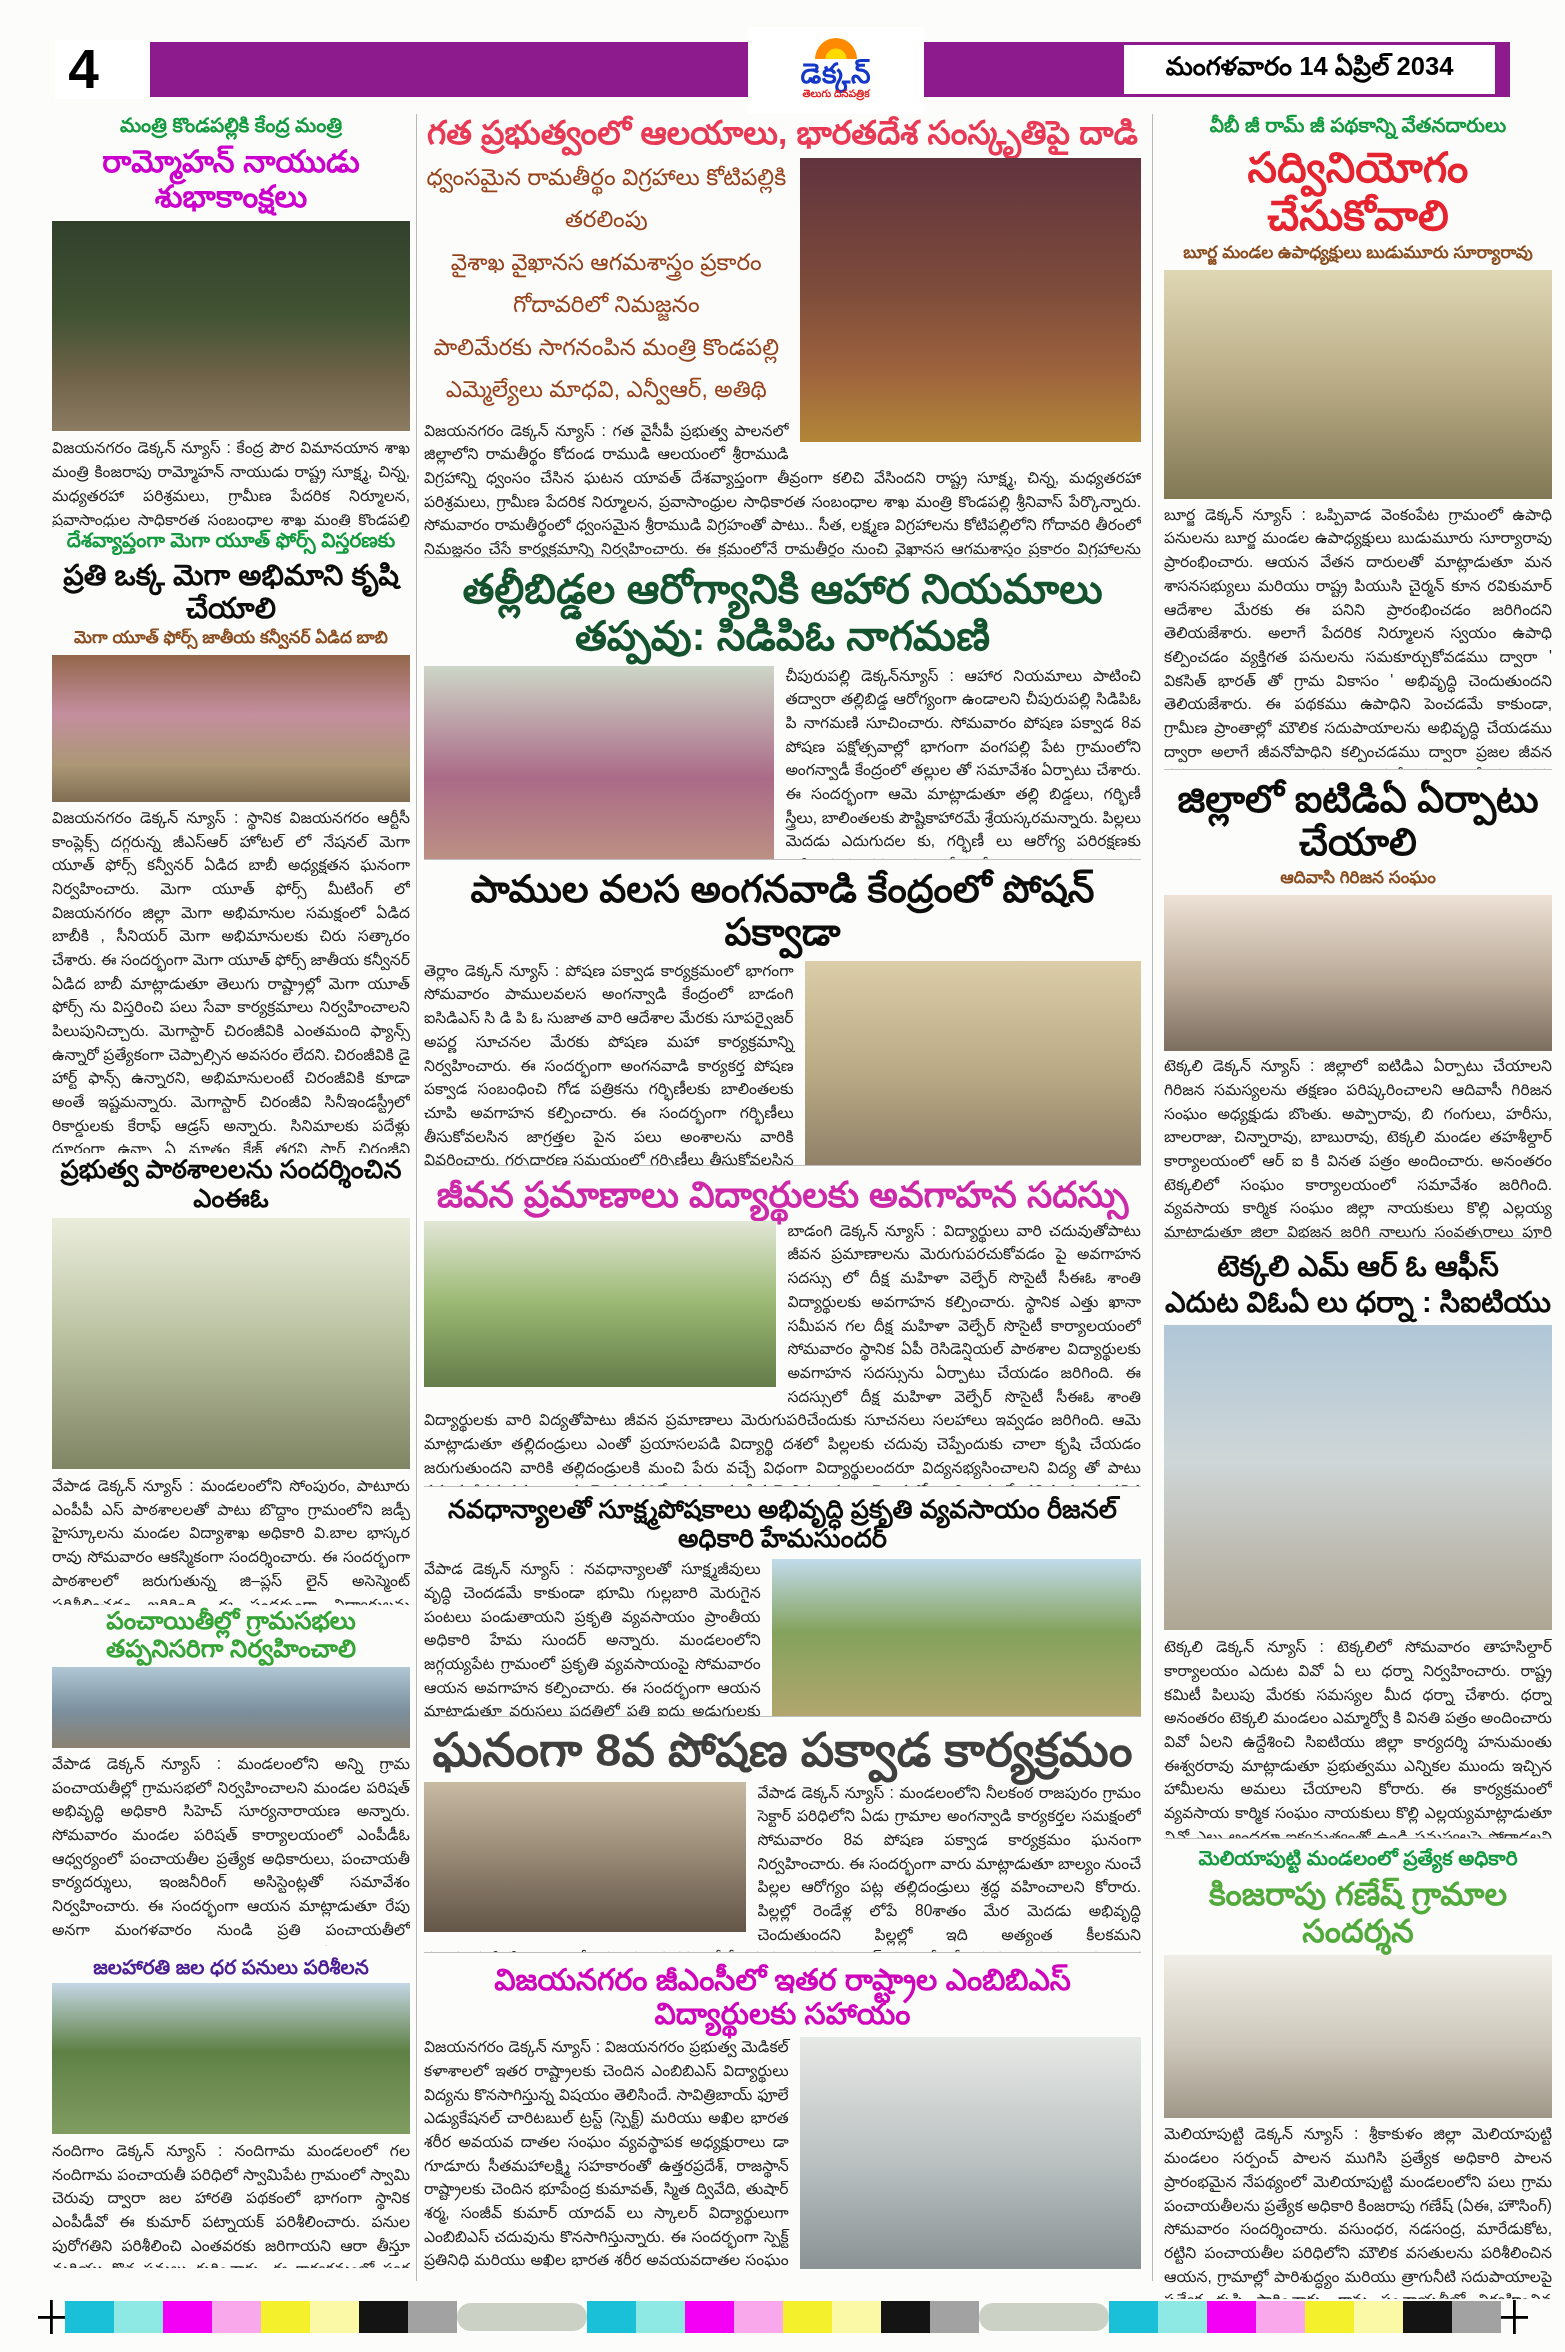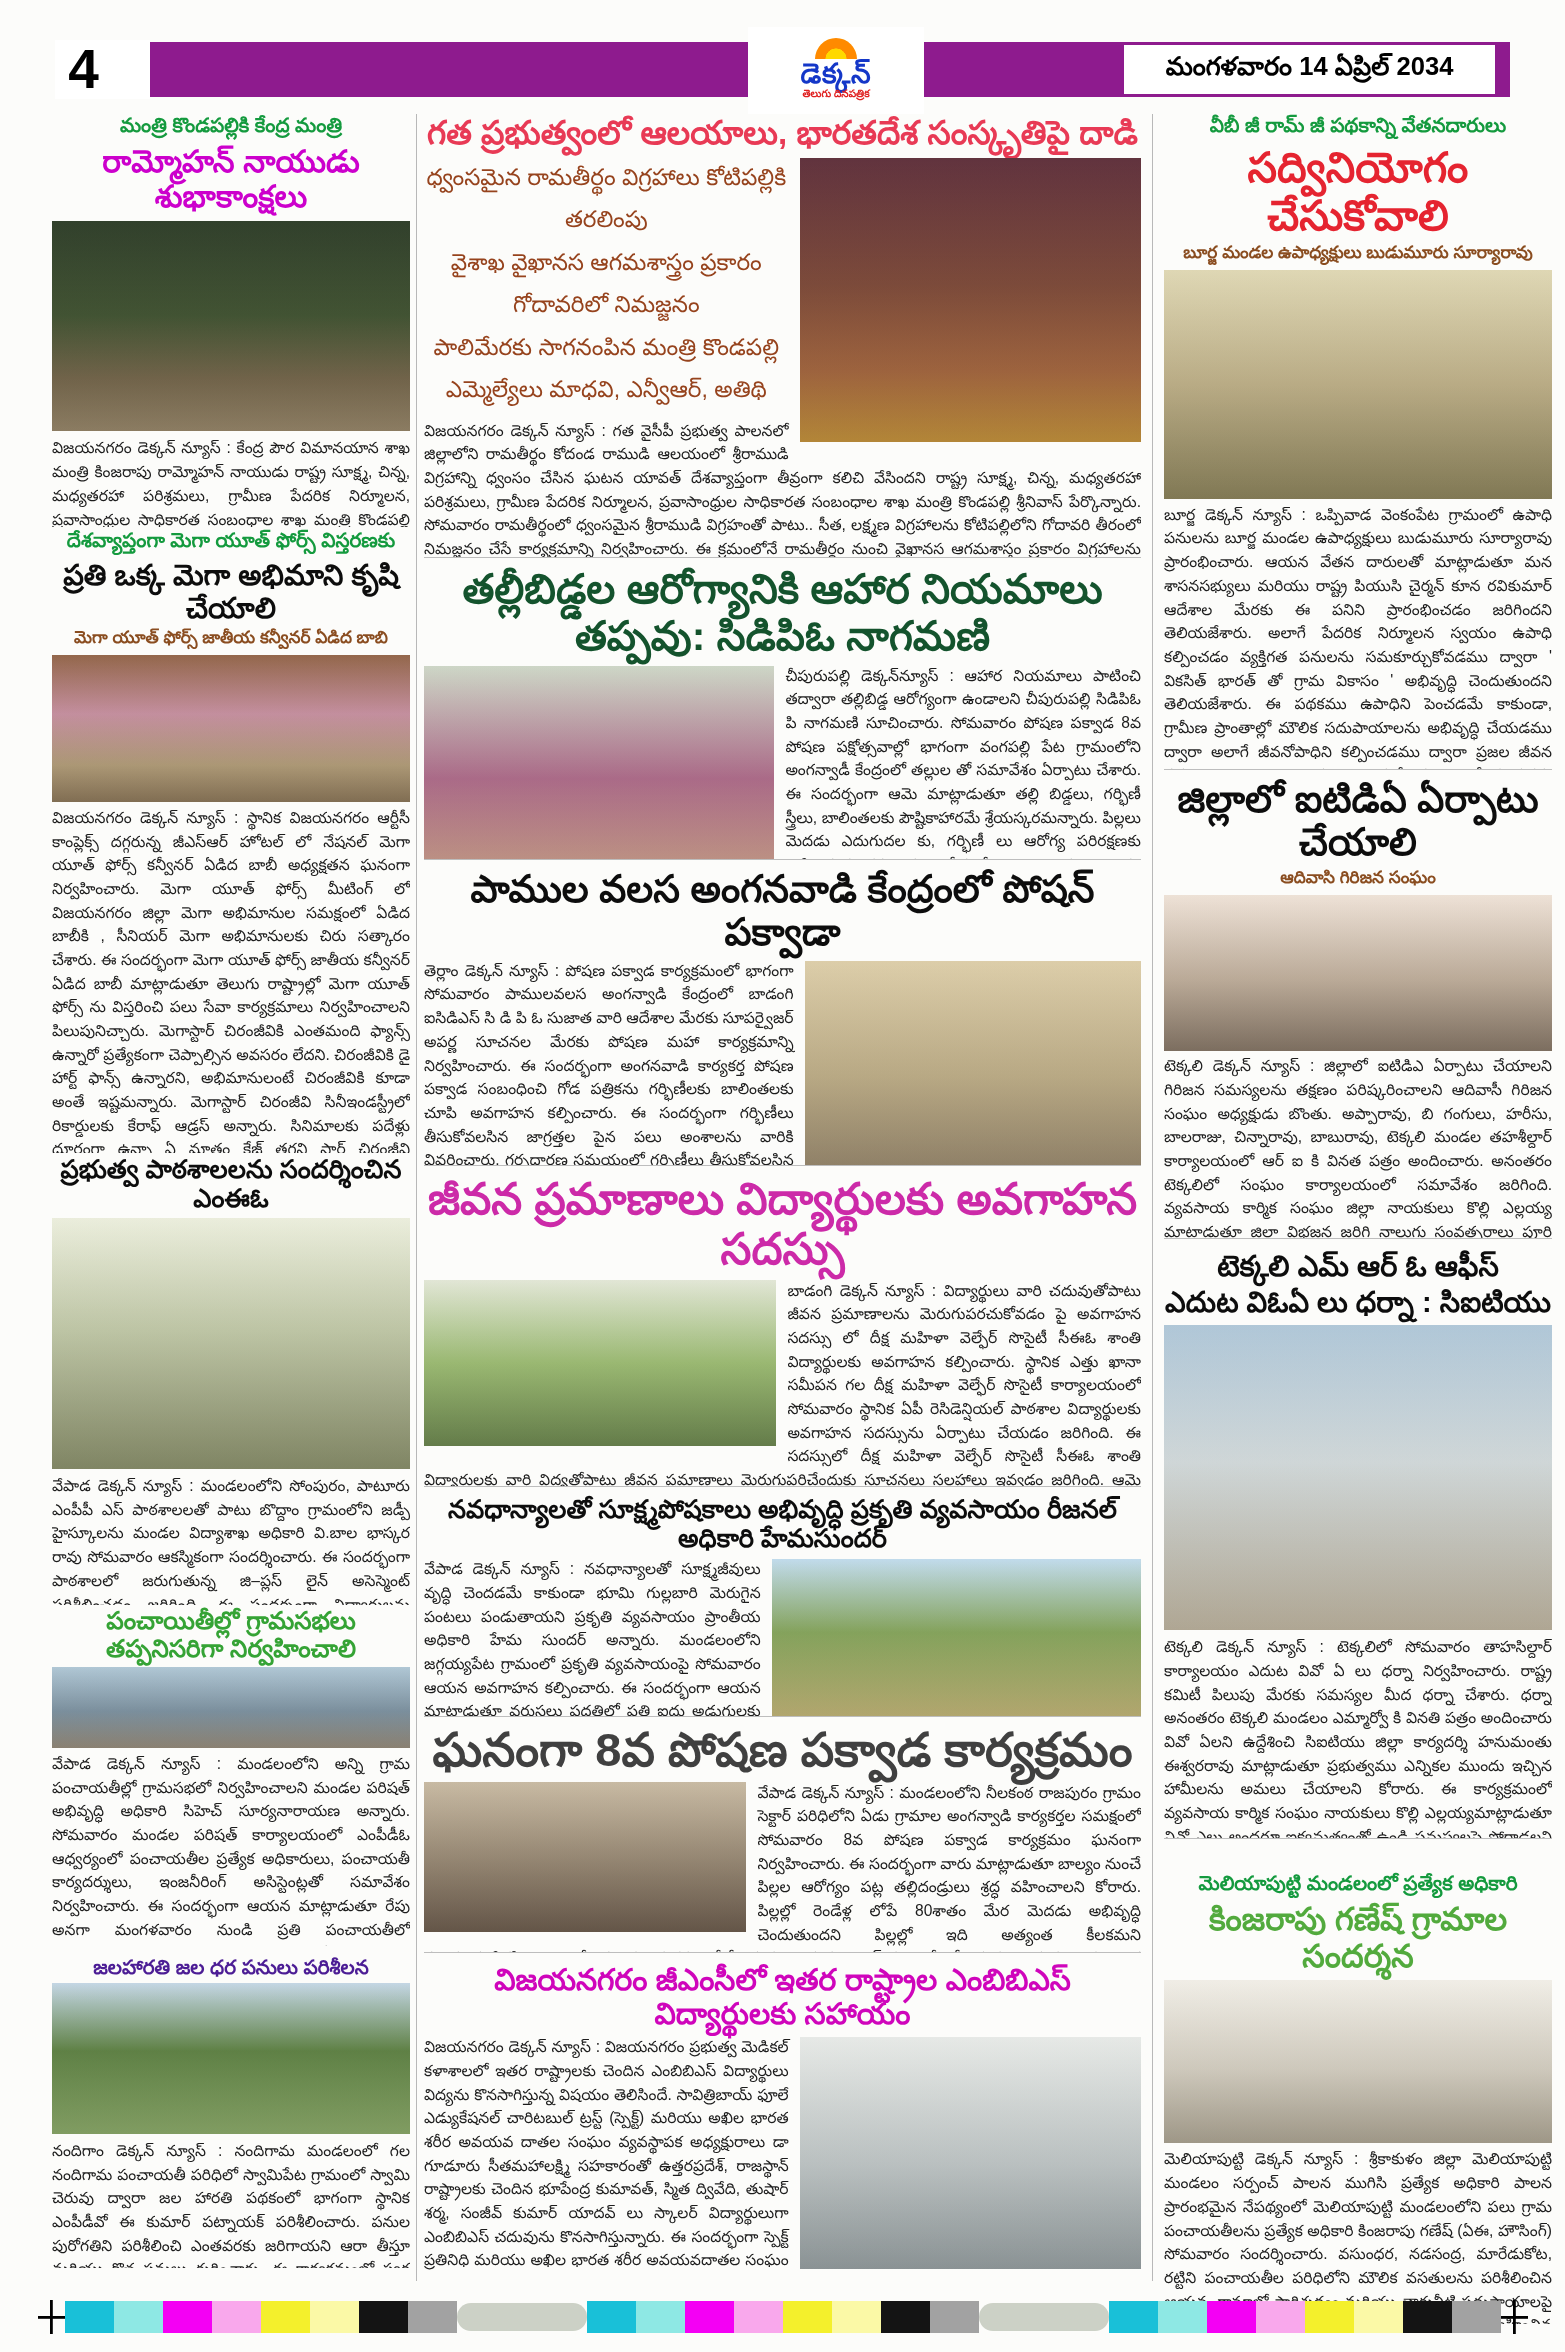--- a/index.html
+++ b/index.html
@@ -29,21 +29,21 @@
   .subhead{font-size:17px;font-weight:bold;color:#8a4d20;text-align:center;margin:2.8px 0;}
   .hl{font-weight:bold;text-align:center;line-height:1.15;margin:1.9px 0;}
   .hl-magenta{color:#cc00cc;font-size:31px;}
   .hl-black-md{color:#0d0d0d;font-size:29px;}
   .hl-black-sm{color:#0d0d0d;font-size:25.6px;}
   .hl-green{color:#35a335;font-size:24.6px;}
   .hl-black{color:#4c1d95;font-size:20px;}
   .hl-red-big{color:#e83a55;font-size:33px;}
   .hl-blue{color:#14532d;font-size:41px;}
   .hl-black-big{color:#0d0d0d;font-size:38px;}
-  .hl-pink{color:#cc2aa8;font-size:44px;}
+  .hl-pink{color:#cc2aa8;font-size:36px;}
   .hl-black-huge{color:#404040;font-size:47px;}
   .hl-magenta2{color:#cf05bb;font-size:30px;}
   .hl-red{color:#e52430;font-size:42px;}
   .hl-green2{color:#52aa3d;font-size:32px;}
   .deck{font-size:23px;font-weight:normal;color:#96431d;text-align:center;line-height:1.85;margin:3.8px 0 7.6px 0;}
   .body-txt{font-size:15.6px;line-height:1.52;text-align:justify;color:#1c1c1c;margin:3.8px 0 0 0;}
   
   .ph{background-size:cover;position:relative;}
   .ph::after{content:"";position:absolute;inset:0;background:linear-gradient(180deg,rgba(255,255,255,.08),rgba(0,0,0,.10));}
   .ph-a{background:linear-gradient(180deg,#20301a 0%,#3c4f2c 45%,#77684c 75%,#9b8a6d 100%);}
@@ -199,21 +199,21 @@
     <p class="body-txt">టెక్కలి డెక్కన్ న్యూస్ : జిల్లాలో ఐటిడిఎ ఏర్పాటు చేయాలని గిరిజన సమస్యలను తక్షణం పరిష్కరించాలని ఆదివాసీ గిరిజన సంఘం అధ్యక్షుడు బొంతు. అప్పారావు, బి గంగులు, హరీసు, బాలరాజు, చిన్నారావు, బాబురావు, టెక్కలి మండల తహశీల్దార్ కార్యాలయంలో ఆర్ ఐ కి వినత పత్రం అందించారు. అనంతరం టెక్కలిలో సంఘం కార్యాలయంలో సమావేశం జరిగింది. వ్యవసాయ కార్మిక సంఘం జిల్లా నాయకులు కొల్లి ఎల్లయ్య మాట్లాడుతూ జిల్లా విభజన జరిగి నాలుగు సంవత్సరాలు పూర్తి కావస్తున్న జిల్లాకు ఐటిడిఏ ఏర్పాటు చెయ్యడంలో పాలక వర్గము నిర్లక్ష్యం వ్యవహించడం సరికాదన్నారు. ప్రభుత్వం స్పందించి జిల్లాకు ఐటిడిఏ ఏర్పాటు చేసి నాన్ షెడ్యూలు గిరజన గ్రామలను షెడ్యూలు ప్రాంతం లోకి రహదారులు, త్రాగునీరు, విద్యా, వైద్యం సక్రంగా లభించుట లేదని, గ్రానైట్ కంపెనీలలో స్థానికులుకు పనులు ఇవ్వడం లేదని తెలిపారు.</p>
   </div>
 
   <div class="article" style="height:599px;">
     <div class="hl hl-black-md" style="margin-top:11.4px;">టెక్కలి ఎమ్ ఆర్ ఓ ఆఫీస్</div>
     <div class="hl hl-black-md">ఎదుట విఓఏ లు ధర్నా : సిఐటియు</div>
     <div class="ph ph-o ph-full" style="height:305px;margin:5.7px 0;"></div>
     <p class="body-txt">టెక్కలి డెక్కన్ న్యూస్ : టెక్కలిలో సోమవారం తాహసిల్దార్ కార్యాలయం ఎదుట వివో ఏ లు ధర్నా నిర్వహించారు. రాష్ట్ర కమిటీ పిలుపు మేరకు సమస్యల మీద ధర్నా చేశారు. ధర్నా అనంతరం టెక్కలి మండలం ఎమ్మార్వో కి వినతి పత్రం అందించారు వివో ఏలని ఉద్దేశించి సిఐటియు జిల్లా కార్యదర్శి హనుమంతు ఈశ్వరరావు మాట్లాడుతూ ప్రభుత్వము ఎన్నికల ముందు ఇచ్చిన హామీలను అమలు చేయాలని కోరారు. ఈ కార్యక్రమంలో వ్యవసాయ కార్మిక సంఘం నాయకులు కొల్లి ఎల్లయ్యమాట్లాడుతూ వివో ఎలు అందరూ ఐక్యమత్యంతో ఉండి సమస్యలపై పోరాడలని పిలుపునిచ్చారు. తదుపరి జరిగే కార్యక్రమాలు జయప్రదం చేయాలని పిలుపునిచ్చారు. ఈ కార్యక్రమంలో వివో ఎలా నాయకులు ఎస్ లక్ష్మమ్మ అధ్యక్షురాలు ఏ లత, ఉపాధ్యక్షురాలు, పి. ప్రమీల కోశాధికారి పాల్గొన్నారు.</p>
   </div>
 
-  <div class="article" style="height:460px;border-bottom:none;margin-top:25px;">
+  <div class="article" style="height:460px;border-bottom:none;">
     <div class="kicker" style="margin-top:7.6px;">మెలియాపుట్టి మండలంలో ప్రత్యేక అధికారి</div>
     <div class="hl hl-green2">కింజరాపు గణేష్ గ్రామాల సందర్శన</div>
     <div class="ph ph-p ph-full" style="height:163px;margin:4.7px 0;"></div>
     <p class="body-txt">మెలియాపుట్టి డెక్కన్ న్యూస్ : శ్రీకాకుళం జిల్లా మెలియాపుట్టి మండలం సర్పంచ్ పాలన ముగిసి ప్రత్యేక అధికారి పాలన ప్రారంభమైన నేపథ్యంలో మెలియాపుట్టి మండలంలోని పలు గ్రామ పంచాయతీలను ప్రత్యేక అధికారి కింజరాపు గణేష్ (ఏఈ, హౌసింగ్) సోమవారం సందర్శించారు. వసుంధర, నడసంద్ర, మారేడుకోట, రట్టిని పంచాయతీల పరిధిలోని మౌలిక వసతులను పరిశీలించిన ఆయన, గ్రామాల్లో పారిశుద్ధ్యం మరియు త్రాగునీటి సదుపాయాలపై ప్రత్యేక దృష్టి సారించారు. గ్రామ పంచాయతీలో నిర్వహించిన సమీక్షలలో పంచాయతీ కార్యదర్శులతో చర్చించి, పారిశుద్ధ్య నిర్వహణను మెరుగుపరచడంతో పాటు తాగునీటి సరఫరాను నిరంతరం పర్యవేక్షించాలని ఆదేశించారు. ఈ కార్యక్రమంలో రట్టిని పంచాయతీ కార్యదర్శి సుహాసిని మహాపాత్రో, నడసంద్ర పంచాయతీ కార్యదర్శి కోన వాసుదేవరావు పాల్గొన్నారు. అలాగే కూటమి భాగస్వామిగా జనసేన నాయకుడు, పాతపట్నం ఏఎంసీ డైరెక్టర్ చింతల ప్రశాంత్ కూడా హాజరయ్యారు.</p>
   </div>
 
 </div>
 
 <div class="print-bar">
   <div class="crosshair"></div>

